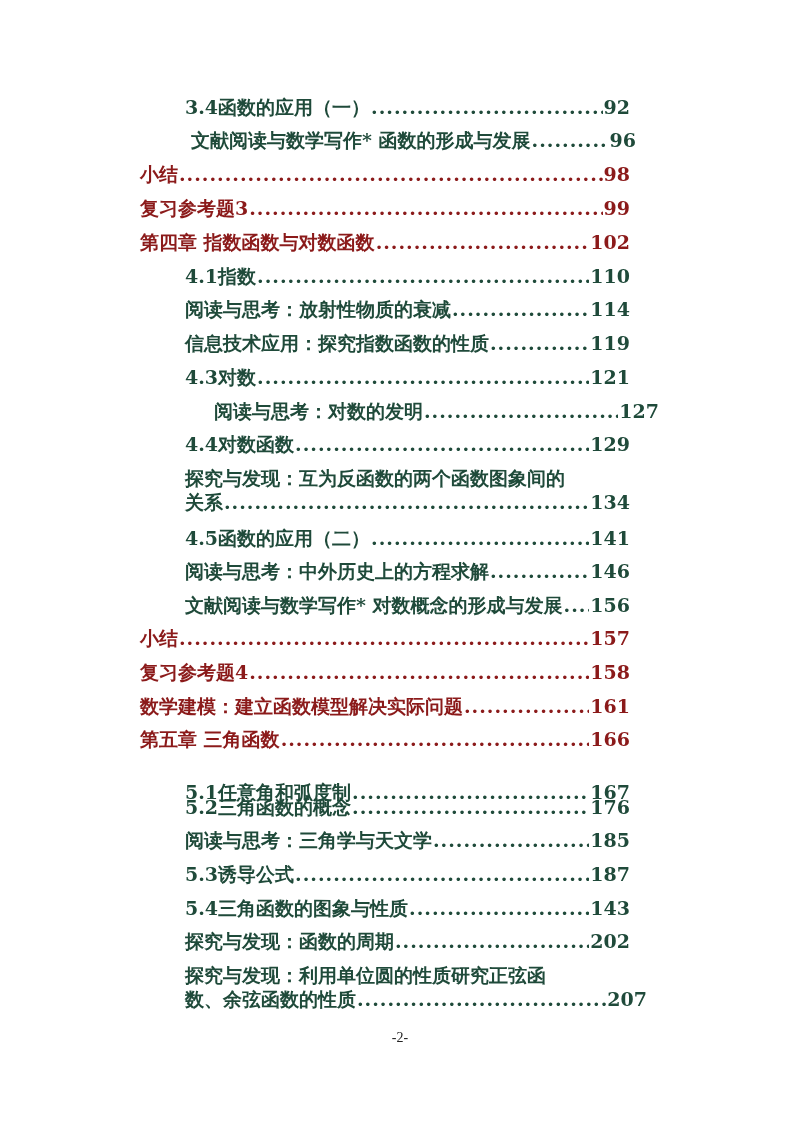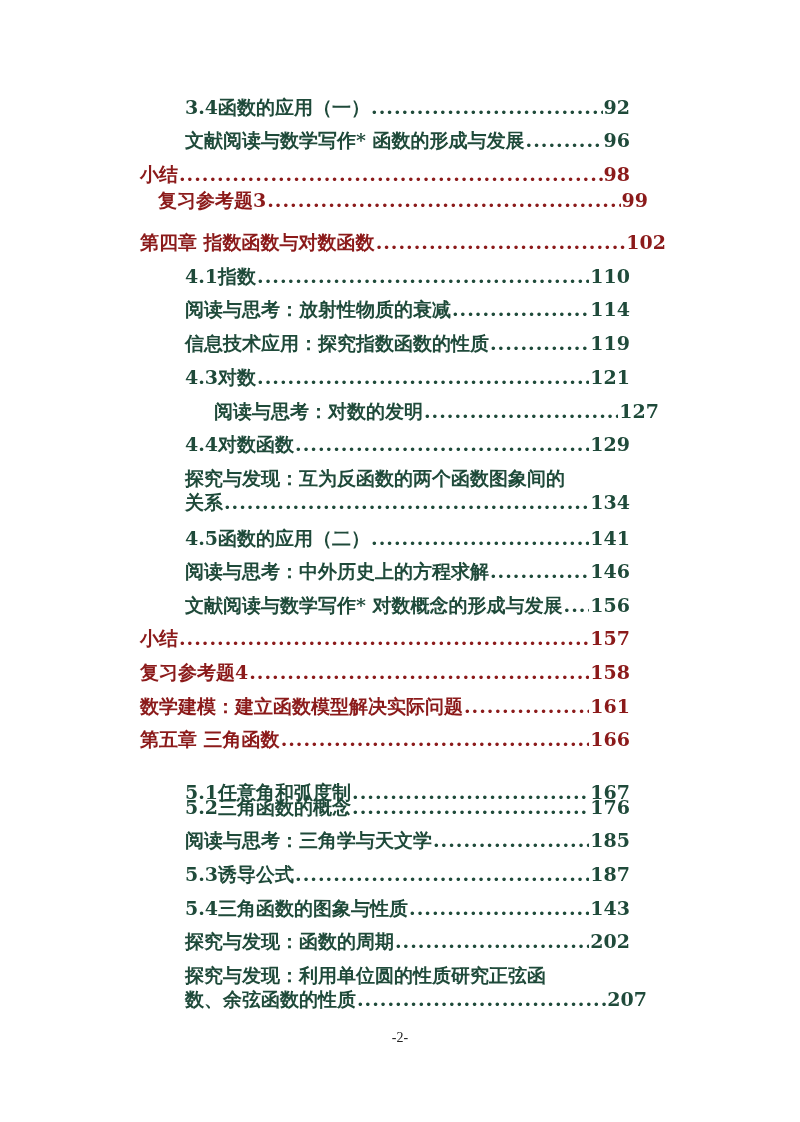--- a/index.html
+++ b/index.html
@@ -25,42 +25,42 @@
 <body>
 
 <div class="toc" id="toc">
     <div class="row" style="top: 95px;">
       <div class="entry l2">
         <span class="title">3.4函数的应用（一）</span>
         <span class="dots"></span>
         <span class="page">92</span>
       </div>
     </div>
-    <div class="row" style="top: 128px;">
+    <div class="row" style="top: 128px; margin-left: 6px;">
       <div class="entry l2">
         <span class="title">文献阅读与数学写作* 函数的形成与发展</span>
         <span class="dots"></span>
         <span class="page">96</span>
       </div>
     </div>
     <div class="row" style="top: 162px;">
       <div class="entry l1">
         <span class="title">小结</span>
         <span class="dots"></span>
         <span class="page">98</span>
       </div>
     </div>
-    <div class="row" style="top: 188px; margin-left: 18px;">
+    <div class="row" style="top: 196px;">
       <div class="entry l1">
         <span class="title">复习参考题3</span>
         <span class="dots"></span>
         <span class="page">99</span>
       </div>
     </div>
-    <div class="row" style="top: 230px; padding-left: 36px;">
+    <div class="row" style="top: 230px;">
       <div class="entry l1">
         <span class="title">第四章  指数函数与对数函数</span>
         <span class="dots"></span>
         <span class="page">102</span>
       </div>
     </div>
     <div class="row" style="top: 264px;">
       <div class="entry l2">
         <span class="title">4.1指数</span>
         <span class="dots"></span>

